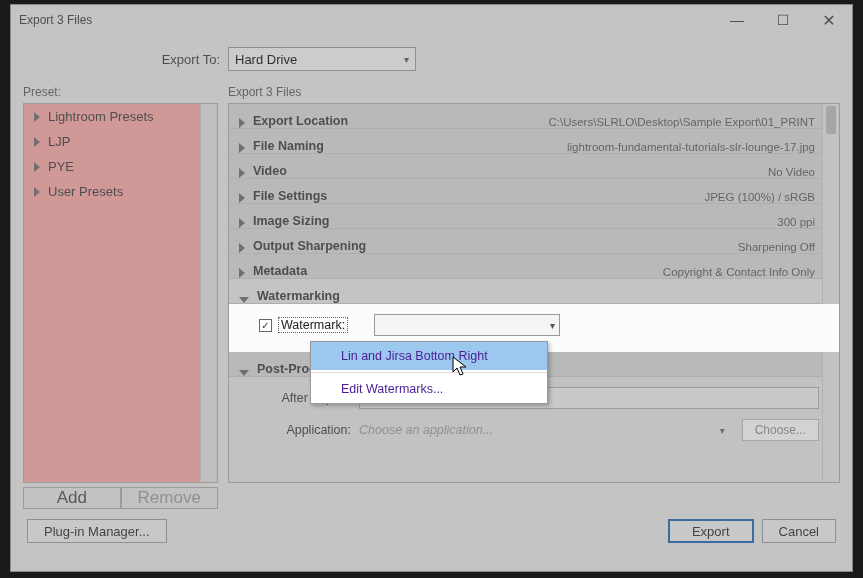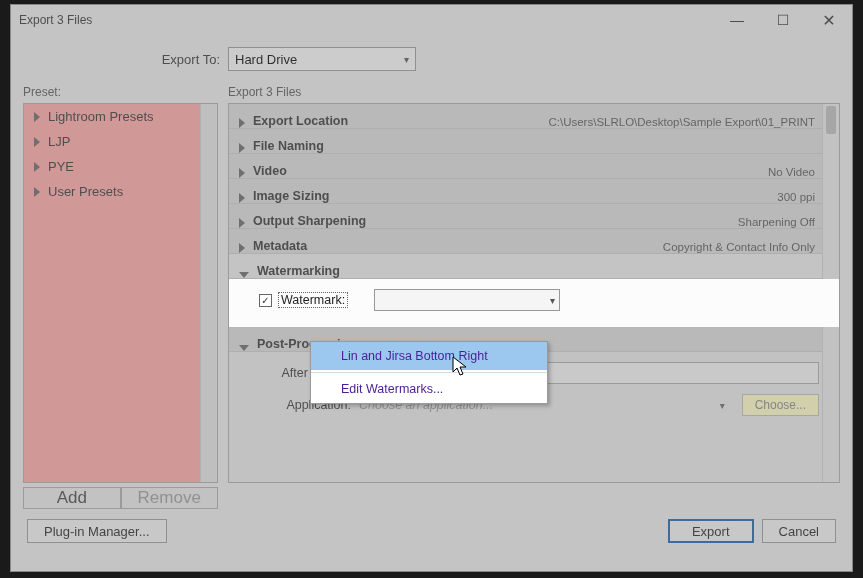--- a/index.html
+++ b/index.html
@@ -50,21 +50,21 @@
 .wm-select { width: 186px; height: 22px; border: 1px solid #999; background: #f5f5f5; margin-left: 20px; display: flex; align-items: center; justify-content: flex-end; padding: 0 4px; }
 .wm-select .chev { font-size: 10px; color: #555; }
 
 .postprocess-body { background: #e5e5e5; padding: 10px 20px 14px 20px; position: relative; }
 .pp-row { display: flex; align-items: center; margin-bottom: 10px; }
 .pp-label { width: 110px; text-align: right; padding-right: 8px; font-size: 12.5px; color: #333; }
 .pp-select { flex: 1; height: 22px; border: 1px solid #aaa; background: #f0f0f0; }
 .pp-row-app { display: flex; align-items: center; }
 .pp-apptext { font-size: 12.5px; color: #999; font-style: italic; flex: 1; }
 .pp-dropdown-arrow { width: 12px; font-size: 10px; color: #666; margin-right: 10px; }
-.pp-choose { height: 22px; padding: 0 12px; border: 1px solid #bbb; background: #fef9c3; font-size: 12px; color: #888; }
+.pp-choose { height: 22px; padding: 0 12px; border: 1px solid #bbb; background: #ffffff; font-size: 12px; color: #888; }
 
 .bottom-bar { display: flex; align-items: center; padding: 10px 4px 0 4px; gap: 8px; justify-content: center; }
 .bottom-spacer { flex: 1; }
 .btn { height: 24px; padding: 0 16px; border: 1px solid #999; background: #efefef; font-size: 13px; color: #222; }
 .btn.primary { border: 2px solid #1a5fb0; padding: 0 22px; }
 
 .dropdown-menu { position: absolute; z-index: 30; background: #fff; border: 1px solid #999; box-shadow: 2px 2px 4px rgba(0,0,0,0.25); left: 310px; top: 341px; width: 238px; }
 .dropdown-item { padding: 7px 10px 7px 30px; font-size: 12.5px; color: #4c1d95; }
 .dropdown-item.hl { background: #9cc8f0; }
 .dropdown-sep { height: 1px; background: #ddd; margin: 2px 0; }
@@ -131,26 +131,33 @@
           <div class="section-row">
             <span class="tri-right"></span>
             <span class="section-title">Export Location</span>
             <span class="section-spacer"></span>
             <span class="section-value">C:\Users\SLRLO\Desktop\Sample Export\01_PRINT</span>
           </div>
           <div class="section-row">
             <span class="tri-right"></span>
             <span class="section-title">File Naming</span>
             <span class="section-spacer"></span>
+            <span class="section-value">lightroom-fundamental-tutorials-slr-lounge-17.jpg</span>
           </div>
           <div class="section-row">
             <span class="tri-right"></span>
             <span class="section-title">Video</span>
             <span class="section-spacer"></span>
             <span class="section-value">No Video</span>
+          </div>
+          <div class="section-row">
+            <span class="tri-right"></span>
+            <span class="section-title">File Settings</span>
+            <span class="section-spacer"></span>
+            <span class="section-value">JPEG (100%) / sRGB</span>
           </div>
           <div class="section-row">
             <span class="tri-right"></span>
             <span class="section-title">Image Sizing</span>
             <span class="section-spacer"></span>
             <span class="section-value">300 ppi</span>
           </div>
           <div class="section-row">
             <span class="tri-right"></span>
             <span class="section-title">Output Sharpening</span>

